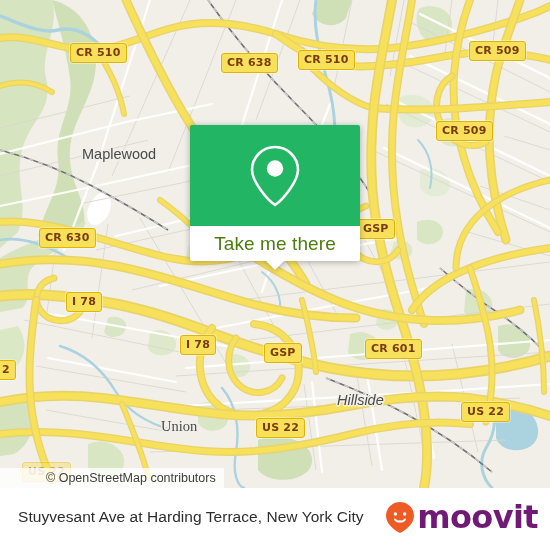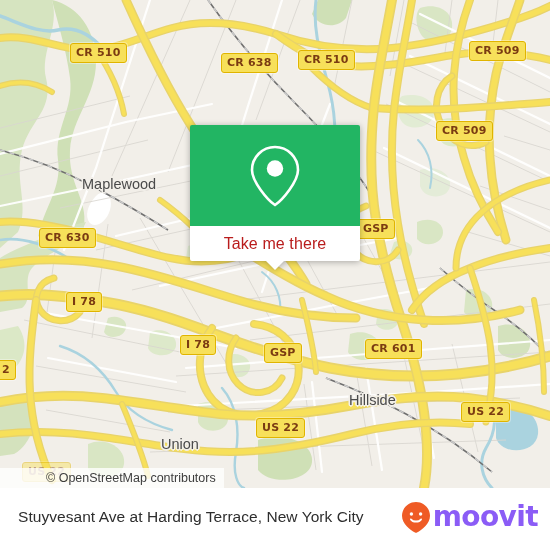--- a/index.html
+++ b/index.html
@@ -58,21 +58,21 @@
     display:flex;align-items:center;justify-content:center;
   }
   .pin-icon{display:block;}
   .callout-foot{
     background:#ffffff;height:35px;width:100%;
     border-radius:0 0 2px 2px;
     display:flex;align-items:center;justify-content:center;
     position:relative;
   }
   .callout-foot span{
-    font-size:16px;color:#b91c1c;letter-spacing:.1px;
+    font-size:19px;color:#4d7c0f;letter-spacing:.1px;
   }
   .callout-tail{
     position:absolute;left:50%;transform:translateX(-50%);
     bottom:-9px;width:0;height:0;
     border-left:10px solid transparent;
     border-right:10px solid transparent;
     border-top:10px solid #ffffff;
   }
 
   
@@ -98,21 +98,21 @@
   .footer-title{
     position:absolute;left:18px;top:50%;transform:translateY(-50%);
     font-size:15.5px;color:#2e2e2e;white-space:nowrap;letter-spacing:.05px;
   }
   .brand{
     position:absolute;right:12px;top:50%;transform:translateY(-50%);
     display:flex;align-items:center;gap:2px;
   }
   .brand-mark{display:block;}
   .brand-word{
-    font-size:28px;font-weight:bold;color:#8b5cf6;letter-spacing:-.6px;
+    font-size:32px;font-weight:bold;color:#701a75;letter-spacing:-.6px;
     line-height:1;font-family:"DejaVu Sans","Liberation Sans",sans-serif;
   }
 </style>
 </head>
 <body>
 
 <div id="root">
 
   <div class="map">
 
@@ -371,23 +371,23 @@
       <g>
         <path class="rdb" stroke-width="6" d="M122,404 C132,428 142,452 148,476"></path>
         <path class="rd" stroke-width="3.6" d="M122,404 C132,428 142,452 148,476"></path>
       </g>
       <g>
         <path class="rdb" stroke-width="6" d="M534,300 C540,330 544,362 544,392"></path>
         <path class="rd" stroke-width="3.6" d="M534,300 C540,330 544,362 544,392"></path>
       </g>
     </svg>
 
-    <div class="place" style="left:82px;top:176px;">Maplewood</div>
-    <div class="place" style="left:161px;top:436px;">Union</div>
-    <div class="place" style="left:349px;top:392px;">Hillside</div>
+    <div class="place" style="left:82px;top:146px;">Maplewood</div>
+    <div class="place" style="left:161px;top:418px;font-family:Liberation Serif, serif;">Union</div>
+    <div class="place" style="left:337px;top:392px;font-style:italic;">Hillside</div>
 
     <div class="shield" style="left:70px;top:43px;">CR 510</div>
     <div class="shield" style="left:181px;top:53px;margin-left:40px;">CR 638</div>
     <div class="shield" style="left:298px;top:50px;">CR 510</div>
     <div class="shield" style="left:469px;top:41px;">CR 509</div>
     <div class="shield" style="left:436px;top:121px;">CR 509</div>
     <div class="shield" style="left:39px;top:228px;">CR 630</div>
     <div class="shield" style="left:357px;top:219px;">GSP</div>
     <div class="shield" style="left:66px;top:292px;">I 78</div>
     <div class="shield" style="left:365px;top:307px;margin-top:32px;">CR 601</div>

